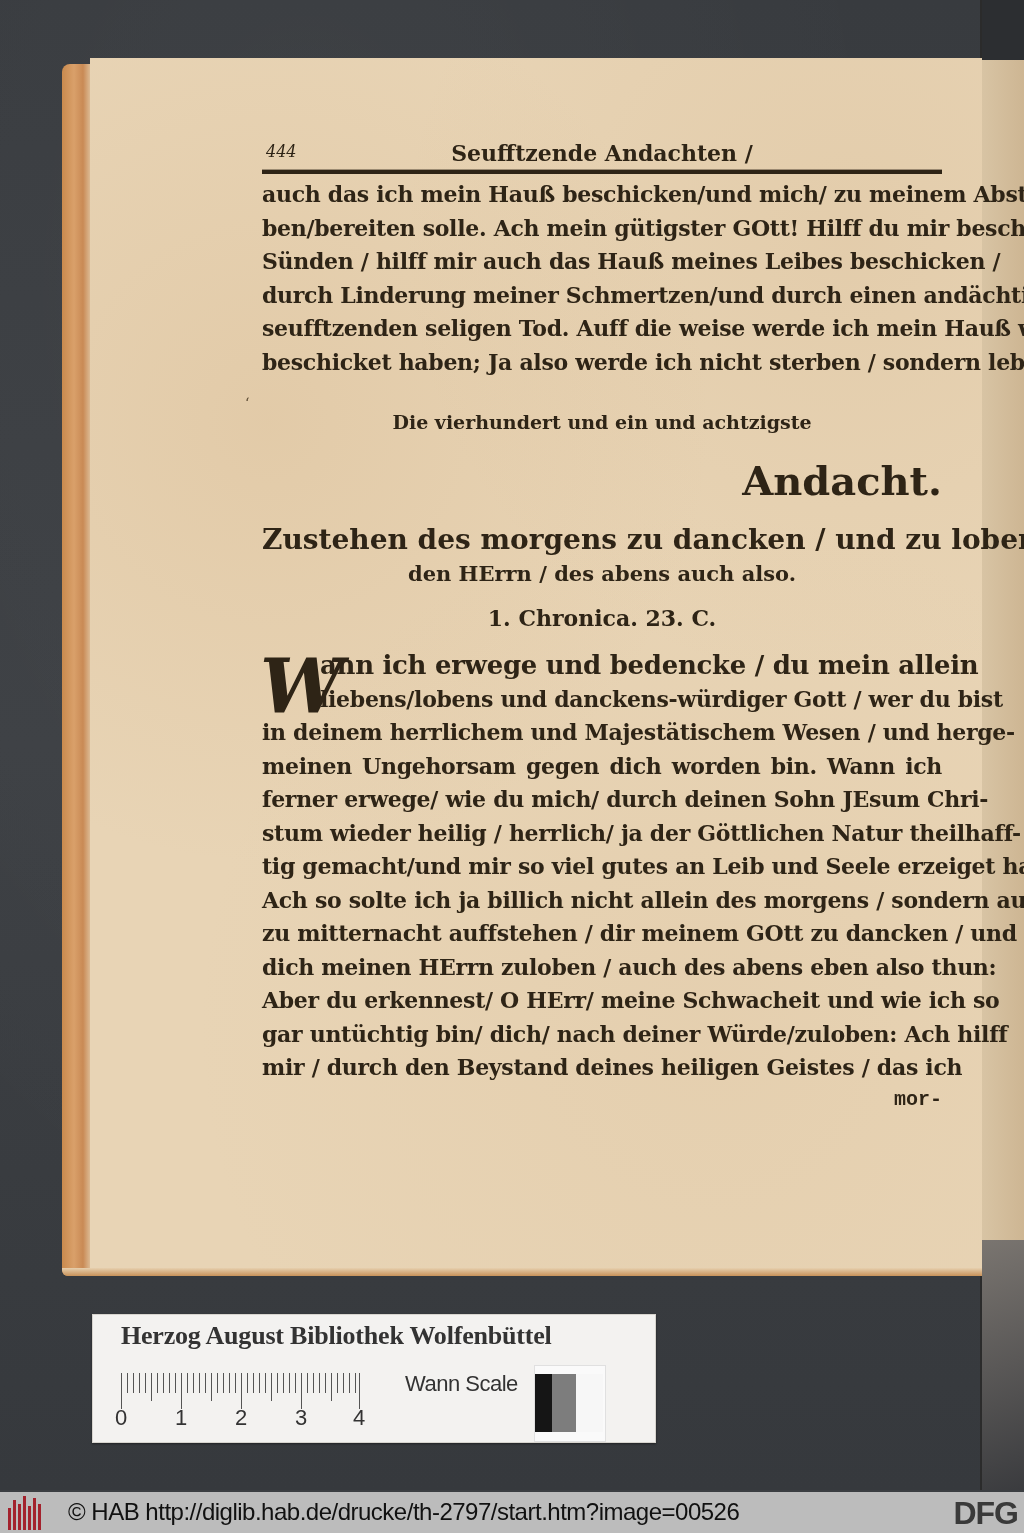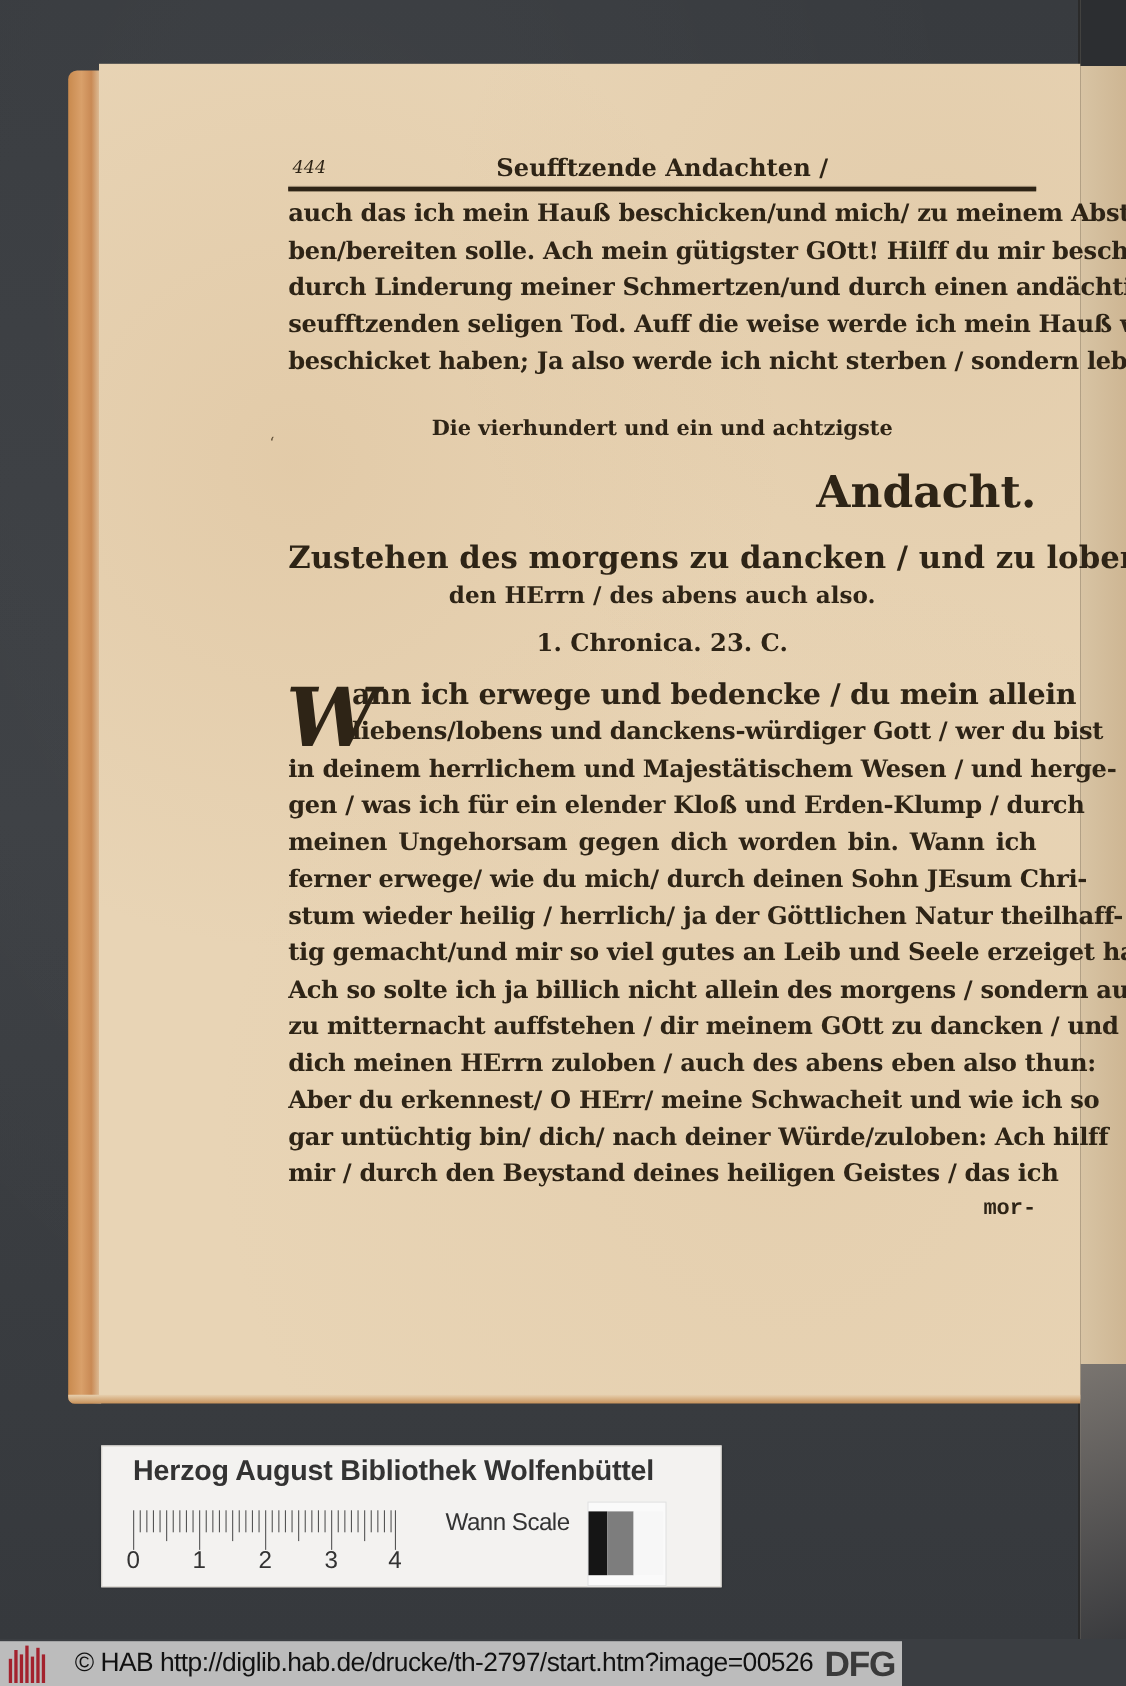--- a/index.html
+++ b/index.html
@@ -101,21 +101,21 @@
   }
 
   
   .colorbar {
     position:absolute; left:92px; top:1314px; width:562px; height:127px;
     background:#f3f2f0;
     border:1px solid #d7d4ce;
     box-shadow:0 1px 2px rgba(0,0,0,0.4);
   }
   .cb-title {
-    position:absolute; left:28px; top:6px; font-family:Liberation Sans, sans-serif;
+    position:absolute; left:28px; top:6px; font-family:Liberation Serif, serif;
     font-size:26px; font-weight:bold; color:#333;
     letter-spacing:-0.2px; white-space:nowrap;
   }
   .ruler {
     position:absolute; left:28px; top:58px; width:238px; height:36px;
   }
   .ruler .tick {
     position:absolute; top:0; width:1px; background:#555;
   }
   .ruler-labels {
@@ -129,21 +129,21 @@
     font-size:22px; color:#333; letter-spacing:-0.5px;
   }
   .gray-patches {
     position:absolute; left:441px; top:50px; width:70px; height:75px; display:flex;
     background:#fafafa; border:1px solid #e0e0e0;
   }
   .gray-patches div { height:58px; margin-top:8px; }
 
   
   .footer {
-    position:absolute; left:0; top:1492px; width:820px; height:41px;
+    position:absolute; left:0; top:1492px; width:1024px; height:41px;
     background:#bcbcbc;
   }
   .hab-logo {
     position:absolute; left:6px; top:4px; width:38px; height:34px;
   }
   .hab-logo i {
     position:absolute; bottom:0; width:3px; background:#a3222d;
   }
   .footer-text {
     position:absolute; left:68px; top:6px; font-family:"Liberation Sans", sans-serif;
@@ -171,37 +171,37 @@
 <div class="text-block">
   <div class="header-row">
     <span class="page-number">444</span>
     <span class="running-head">Seufftzende Andachten /</span>
   </div>
   <div class="header-rule"></div>
 
   <div>
     <div class="line">auch das ich mein Hauß beschicken/und mich/ zu meinem Abster-</div>
     <div class="line">ben/bereiten solle. Ach mein gütigster GOtt! Hilff du mir beschi-</div>
+    <div class="line">Sünden / hilff mir auch das Hauß meines Leibes beschicken /</div>
     <div class="line">durch Linderung meiner Schmertzen/und durch einen andächtig</div>
     <div class="line">seufftzenden seligen Tod. Auff die weise werde ich mein Hauß wohl</div>
     <div class="line">beschicket haben; Ja also werde ich nicht sterben / sondern leben</div>
   </div>
 
   <div class="heading-small">Die vierhundert und ein und achtzigste</div>
   <div class="heading-big">Andacht.</div>
   <div class="heading-sub1">Zustehen des morgens zu dancken / und zu loben</div>
   <div class="heading-sub2">den HErrn / des abens auch also.</div>
   <div class="heading-ref">1. Chronica. 23. C.</div>
 
   <div class="body-first">
     <span class="dropcap">W</span>
     <div class="line big indent-line">ann ich erwege und bedencke / du mein allein</div>
     <div class="line indent-line">liebens/lobens und danckens-würdiger Gott / wer du bist</div>
     <div class="line">in deinem herrlichem und Majestätischem Wesen / und herge-</div>
-    <div class="line">gen / was ich für ein elender Kloß und Erden-Klump / durch</div>
     <div class="line">meinen Ungehorsam gegen dich worden bin.   Wann ich</div>
     <div class="line">ferner erwege/ wie du mich/ durch deinen Sohn JEsum Chri-</div>
     <div class="line">stum wieder heilig / herrlich/ ja der Göttlichen Natur theilhaff-</div>
     <div class="line">tig gemacht/und mir so viel gutes an Leib und Seele erzeiget hast:</div>
     <div class="line">Ach so solte ich ja billich nicht allein des morgens / sondern auch</div>
     <div class="line">zu mitternacht auffstehen / dir meinem GOtt zu dancken / und</div>
     <div class="line">dich meinen HErrn zuloben / auch des abens eben also thun:</div>
     <div class="line">Aber du erkennest/ O HErr/ meine Schwacheit und wie ich so</div>
     <div class="line">gar untüchtig bin/ dich/ nach deiner Würde/zuloben: Ach hilff</div>
     <div class="line">mir / durch den Beystand deines heiligen Geistes / das ich</div>

